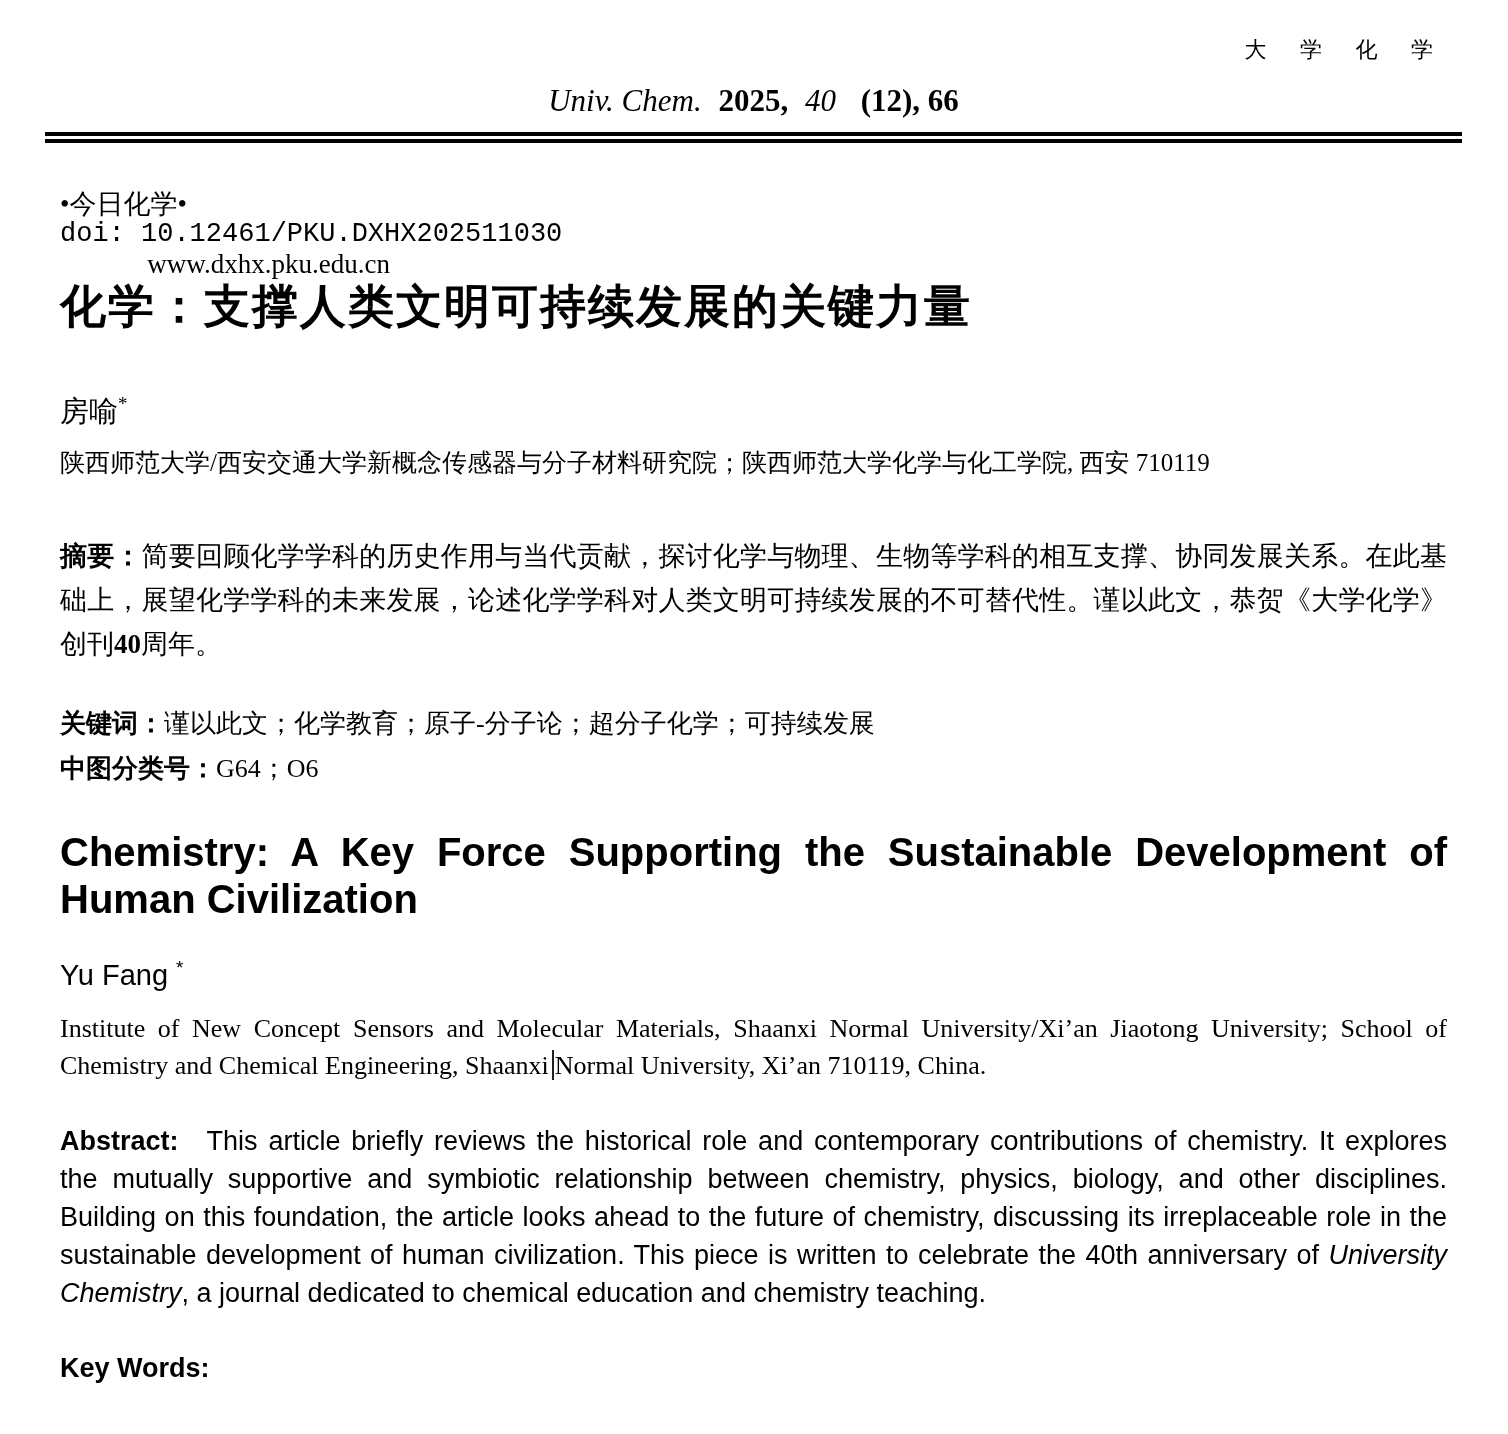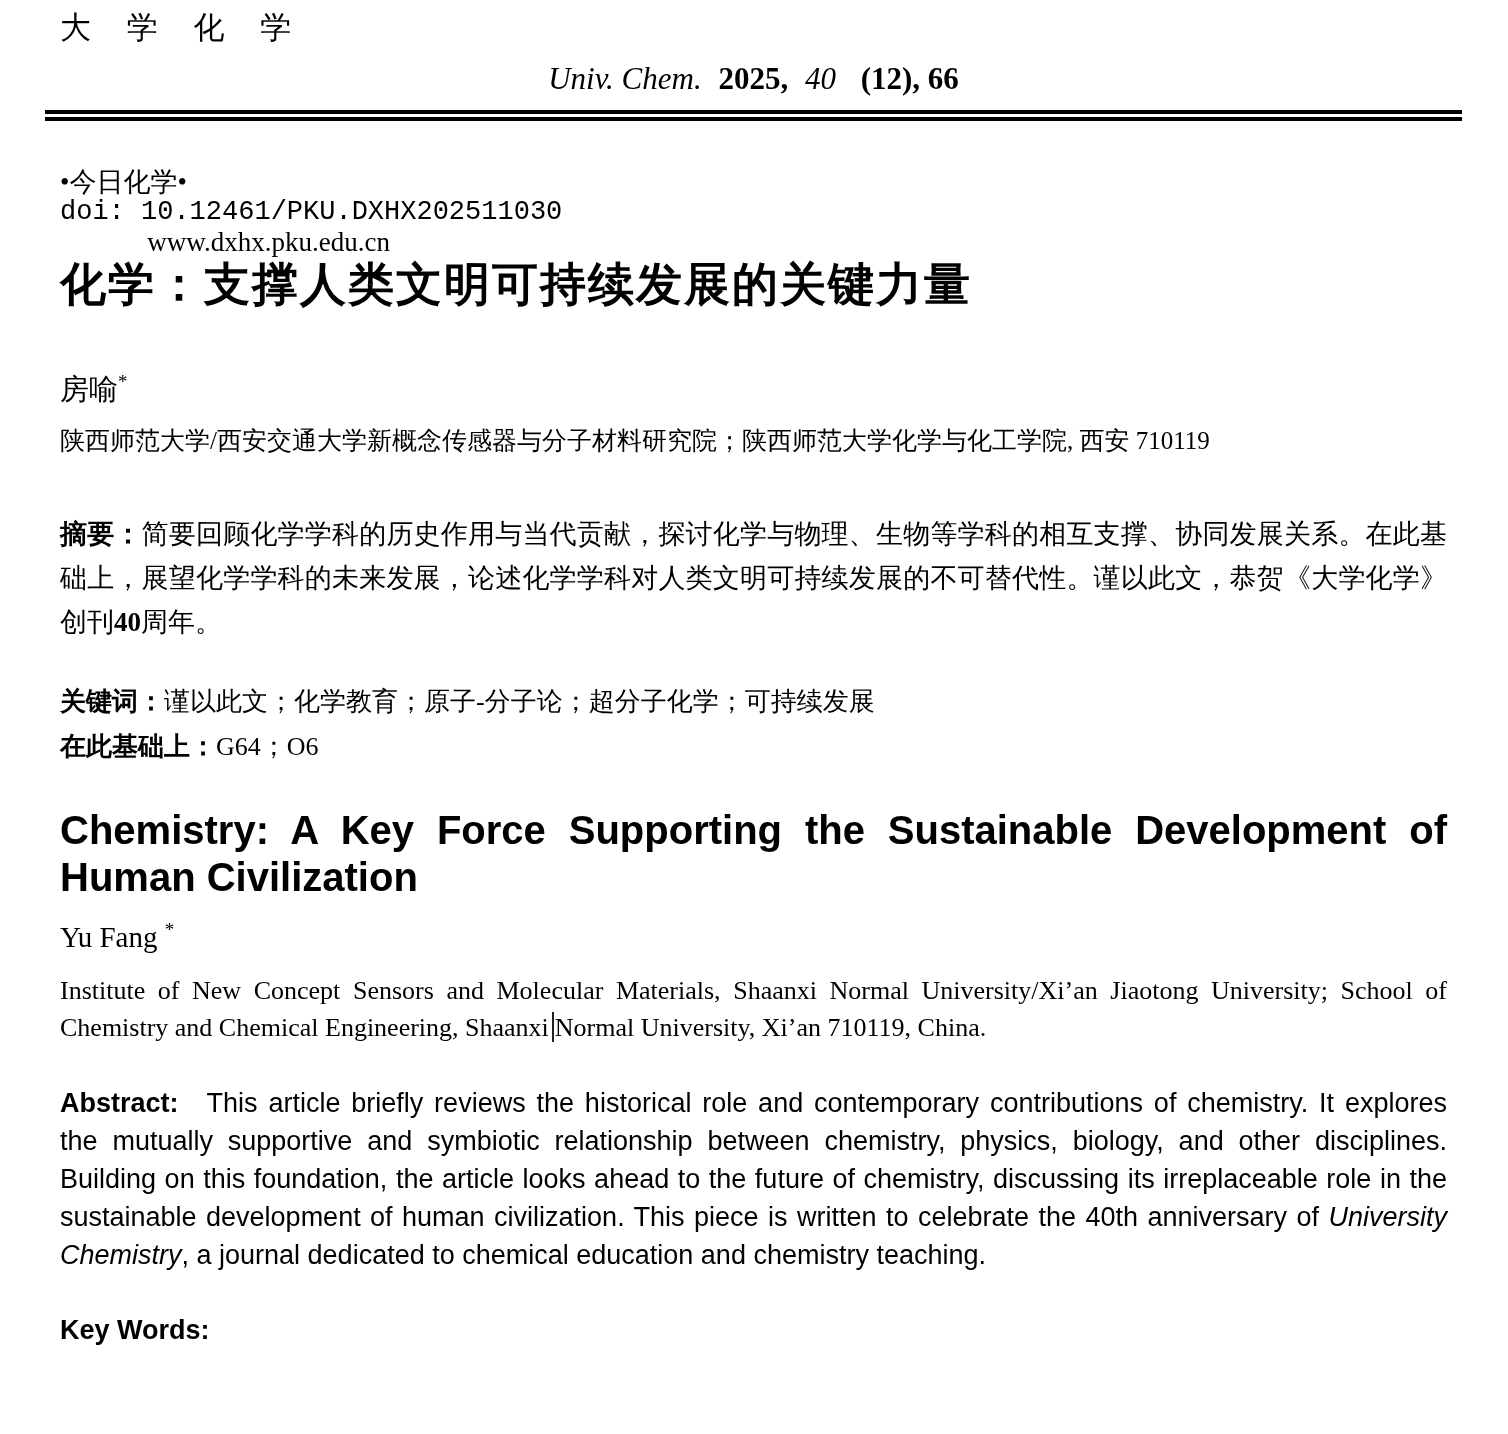--- a/index.html
+++ b/index.html
@@ -7,23 +7,23 @@
   body {
     width: 1508px;
     height: 1434px;
     overflow: hidden;
     color: #000;
     font-family: "Liberation Serif", serif;
     padding: 0 61px 0 60px;
   }
   
   .journal-cn {
-    margin-top: 10px;
-    text-align: left;
-    font-size: 31px;
+    margin-top: 32px;
+    text-align: right;
+    font-size: 22px;
     letter-spacing: 14px;
     line-height: 36px;
   }
   .citation {
     margin-top: 16px;
     text-align: center;
     font-size: 31px;
     line-height: 34px;
   }
   .citation span { display: inline; }
@@ -93,22 +93,22 @@
     font-weight: bold;
     line-height: 47px;
   }
   .en-title .t-line1 {
     display: block;
     text-align: justify;
     text-align-last: justify;
   }
   .en-title .t-line2 { display: block; }
   .en-author {
-    margin-top: 12px;
-    font-family: Liberation Serif, serif;
+    margin-top: 28px;
+    font-family: Liberation Sans, sans-serif;
     font-size: 29px;
     line-height: 34px;
   }
   .en-author sup { font-size: 19px; }
   .en-affiliation {
     margin-top: 19px;
     font-size: 26px;
     line-height: 37px;
     text-align: justify;
   }
@@ -173,21 +173,21 @@
 
 <p class="cn-abstract">
   <span class="label">摘要：</span><span>简要回顾化学学科的历史作用与当代贡献，探讨化学与物理、生物等学科的相互支撑、协同发展关系。在此基础上，展望化学学科的未来发展，论述化学学科对人类文明可持续发展的不可替代性。谨以此文，恭贺《大学化学》创刊</span><span class="bold-num">40</span><span>周年。</span>
 </p>
 
 <div class="cn-keywords">
   <span class="label">关键词：</span><span>谨以此文；化学教育；原子-分子论；超分子化学；可持续发展</span>
 </div>
 
 <div class="cn-clc">
-  <span class="label">在此基础上：</span><span>G64；O6</span>
+  <span class="label">中图分类号：</span><span>G64；O6</span>
 </div>
 
 <h2 class="en-title">
   <span class="t-line1">Chemistry: A Key Force Supporting the Sustainable Development of</span>
   <span class="t-line2">Human Civilization</span>
 </h2>
 
 <div class="en-author">
   <span>Yu Fang</span> <sup>*</sup>
 </div>

